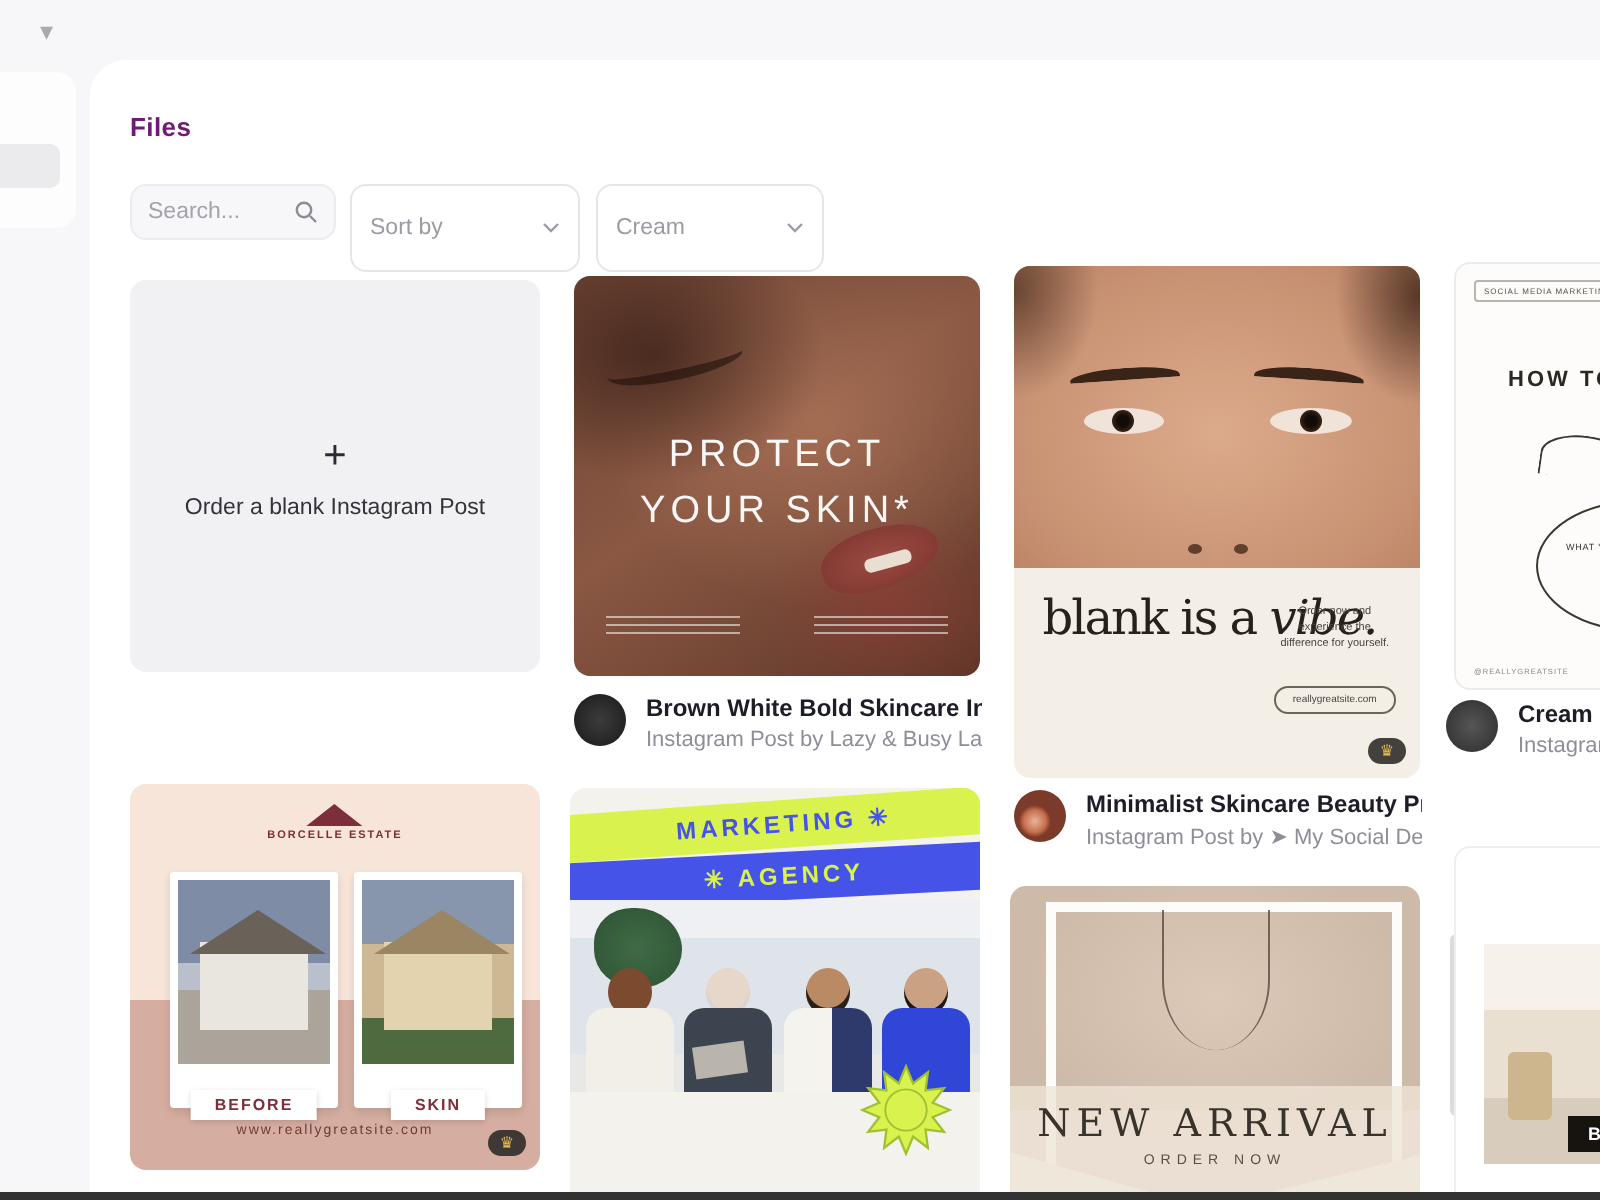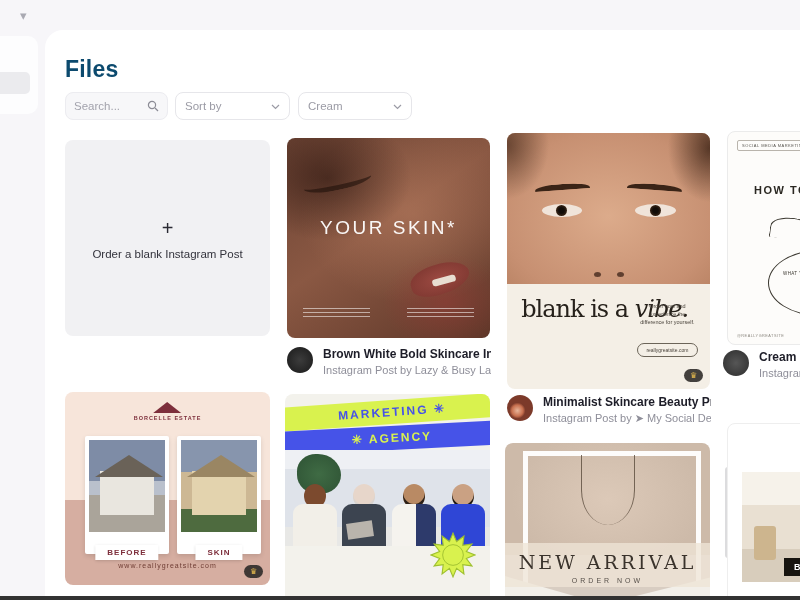--- a/index.html
+++ b/index.html
@@ -7,28 +7,28 @@
   .screen { position:relative; width:800px; height:600px; background:#f7f6f9; overflow:hidden; }
 
   
   .edge-strip { position:absolute; left:0; top:36px; width:38px; height:78px; background:#fdfdfe; border-radius:0 10px 10px 0; }
   .edge-block { position:absolute; left:0; top:72px; width:30px; height:22px; background:#ebebee; border-radius:0 5px 5px 0; }
   .top-chevron { position:absolute; left:20px; top:8px; color:#a9a9b2; font-size:13px; cursor:pointer; }
 
   
   .panel { position:absolute; left:45px; top:30px; width:755px; height:570px; background:#ffffff; border-top-left-radius:18px; }
 
-  .page-title { position:absolute; left:20px; top:26px; font-size:23px; font-weight:bold; color:#0c4a6e; letter-spacing:.2px; }
+  .page-title { position:absolute; left:20px; top:26px; font-size:13px; font-weight:bold; color:#701a75; letter-spacing:.2px; }
 
   
   .search-box { position:absolute; left:20px; top:62px; width:103px; height:28px; background:#f7f7f9; border:1px solid #ececf0; border-radius:8px; display:flex; align-items:center; padding:0 8px; }
   .search-box input { border:0; outline:0; background:transparent; width:100%; font-size:11.5px; color:#55555f; font-family:inherit; }
   .search-box input::placeholder { color:#a3a3ad; }
   .search-icon { flex:0 0 auto; display:flex; }
-  .select { position:absolute; top:62px; height:28px; background:#fff; border:1px solid #e6e6ea; border-radius:8px; display:flex; align-items:center; justify-content:space-between; padding:0 9px; font-size:11.5px; color:#9b9ba5; cursor:pointer; }
+  .select { position:absolute; top:62px; height:44px; background:#fff; border:1px solid #e6e6ea; border-radius:8px; display:flex; align-items:center; justify-content:space-between; padding:0 9px; font-size:11.5px; color:#9b9ba5; cursor:pointer; }
   .select-sort { left:130px; width:115px; }
   .select-type { left:253px; width:114px; }
 
   
   .card { position:absolute; border-radius:8px; overflow:hidden; cursor:pointer; }
   .meta { position:absolute; display:flex; gap:10px; align-items:flex-start; cursor:pointer; }
   .avatar { width:26px; height:26px; border-radius:50%; flex:0 0 auto; }
   .meta-title { font-size:12px; font-weight:bold; color:#1d1d28; white-space:nowrap; overflow:hidden; max-width:168px; }
   .meta-sub { font-size:11px; color:#8e8e99; margin-top:3px; white-space:nowrap; overflow:hidden; max-width:168px; }
   .crown-badge { position:absolute; right:7px; bottom:7px; width:19px; height:13px; border-radius:7px; background:rgba(42,40,38,.88); color:#e9bd4f; font-size:8px; line-height:13px; text-align:center; }
@@ -119,21 +119,21 @@
 
   
   .card-newarrival { left:460px; top:413px; width:205px; height:187px; border-radius:8px 8px 0 0;
     background:
       radial-gradient(120px 90px at 50% 30%, #dcc9b8, transparent 80%),
       linear-gradient(180deg, #cdbaa9 0 60%, #d8cdc2 60% 100%); }
   .na-frame { position:absolute; left:18px; top:8px; right:9px; bottom:14px; border:5px solid rgba(255,255,255,.95); }
   .necklace { position:absolute; left:50%; top:12px; width:54px; height:70px; margin-left:-27px; border-left:1px solid rgba(90,75,60,.8); border-right:1px solid rgba(90,75,60,.8); border-radius:0 0 50% 50%; }
   .sleeve { position:absolute; bottom:-8px; width:90px; height:52px; background:#f2efe9; }
   .sleeve-l { left:-14px; transform:rotate(16deg); } .sleeve-r { right:-14px; transform:rotate(-14deg); }
-  .na-band { position:absolute; left:0; right:0; top:100px; height:44px; background:rgba(238,228,214,.78); text-align:center; }
+  .na-band { position:absolute; left:0; right:0; top:100px; height:58px; background:rgba(238,228,214,.78); text-align:center; }
   .na-headline { margin-top:8px; font-family:"DejaVu Serif", serif; font-size:19px; letter-spacing:3px; color:#3a332c; }
   .na-sub { margin-top:4px; font-size:7px; letter-spacing:3px; color:#57504a; }
 
   
   .gray-block { position:absolute; left:680px; top:437px; width:16px; height:91px; background:#dcdcde; border-radius:3px; }
   .card-interior { left:682px; top:393px; width:205px; height:207px; background:#fff; border:1px solid #eeeeee; border-radius:8px 8px 0 0; }
   .int-photo { position:absolute; left:14px; top:48px; width:160px; height:110px;
     background:linear-gradient(180deg, #f6f2ea 0 30%, #e9e0d2 30% 70%, #d8cdbc 70% 100%); overflow:hidden; }
   .int-box { position:absolute; background:#cdb58e; }
   .int-box.b1 { left:12px; bottom:22px; width:22px; height:34px; border-radius:3px; }
@@ -193,20 +193,21 @@
     <div class="card card-create">
       <span class="plus">+</span>
       <span class="create-label">Order a blank Instagram Post</span>
     </div>
 
     <div class="card card-protect">
       <div class="protect-brow"></div>
       <div class="protect-lips"></div>
       <div class="protect-teeth"></div>
       <div class="protect-text">
+        <div>PROTECT</div>
         <div>YOUR SKIN*</div>
       </div>
       <div class="fineprint fp-l"></div>
       <div class="fineprint fp-r"></div>
     </div>
     <div class="meta meta-protect">
       <div class="avatar av-dark"></div>
       <div>
         <div class="meta-title">Brown White Bold Skincare Instagr...</div>
         <div class="meta-sub">Instagram Post by Lazy &amp; Busy Lab</div>

